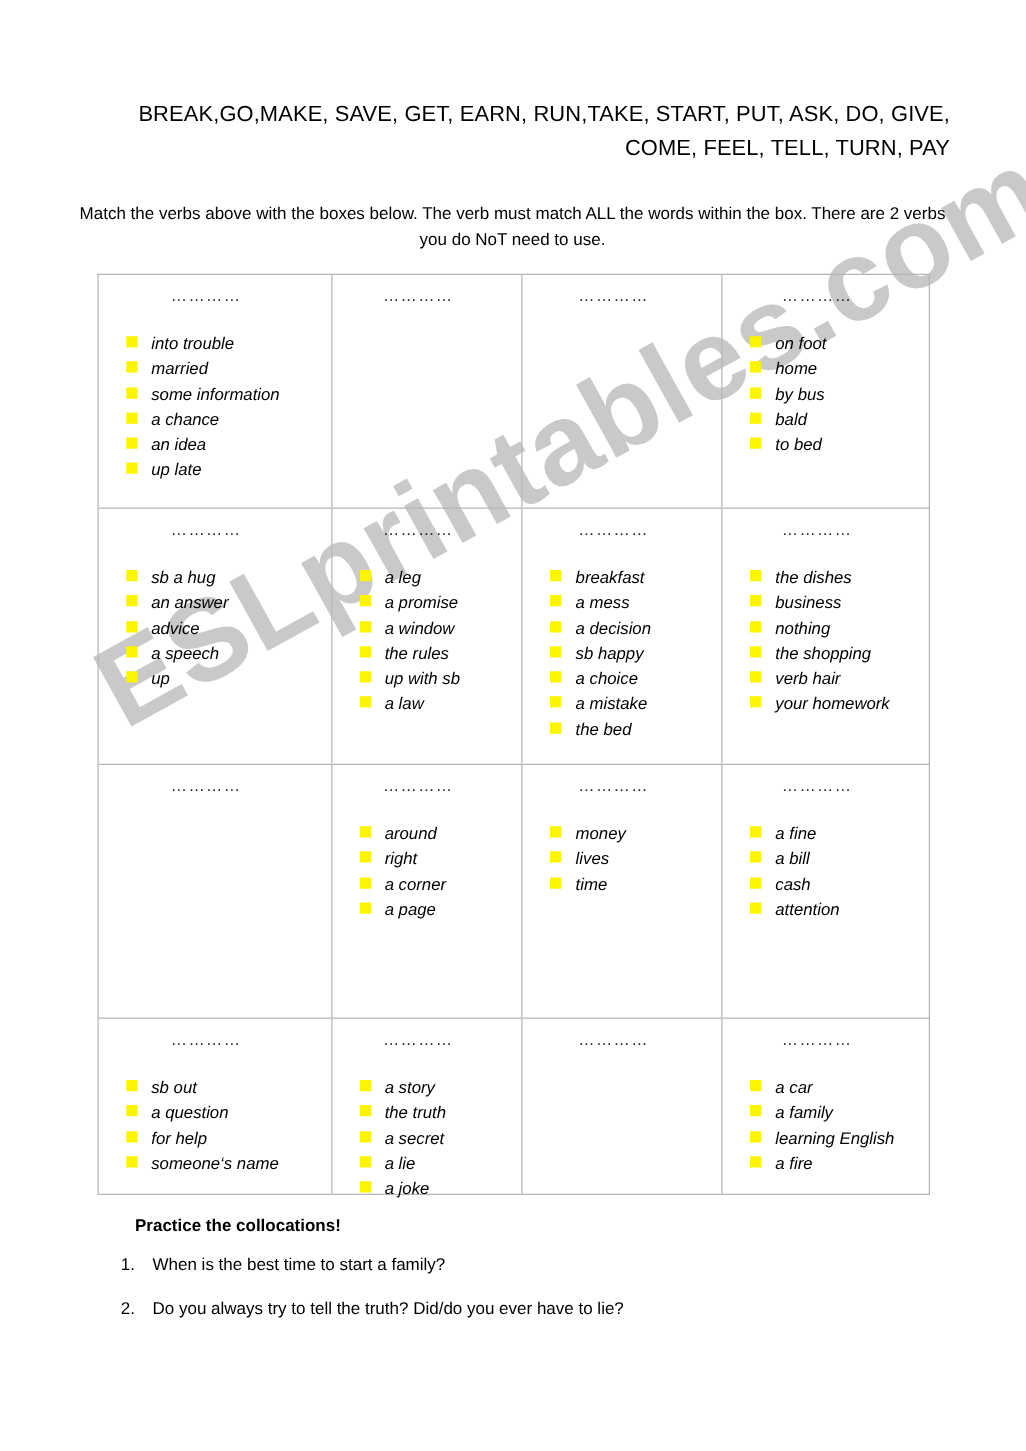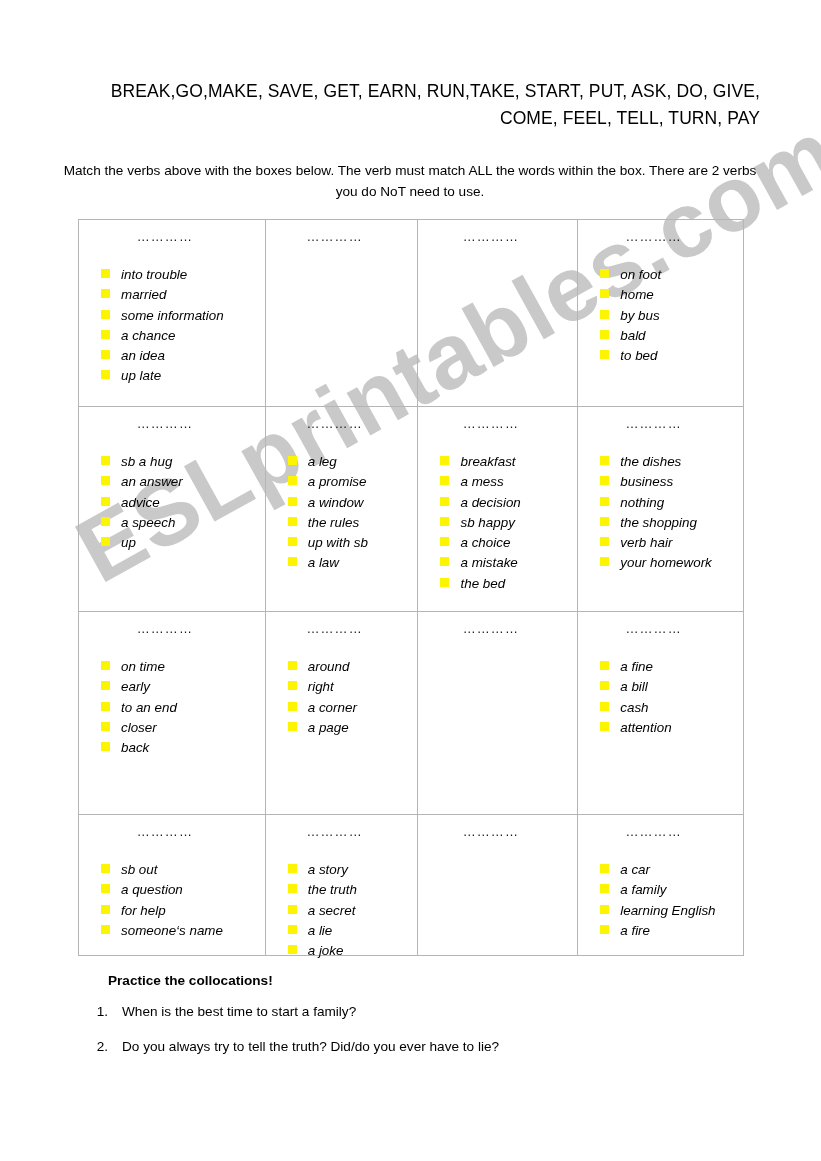--- a/index.html
+++ b/index.html
@@ -359,42 +359,20 @@
               <span class="bullet"></span>
               <span class="item-text">your homework</span>
             </li>
         </ul>
       </div>
     </div>
 
     <div class="grid-row row-3">
       <div class="cell c1">
         <div class="blank-line">…………</div>
-        <ul class="items">
-          <li class="item">
-              <span class="bullet"></span>
-              <span class="item-text">on time</span>
-            </li>
-          <li class="item">
-              <span class="bullet"></span>
-              <span class="item-text">early</span>
-            </li>
-          <li class="item">
-              <span class="bullet"></span>
-              <span class="item-text">to an end</span>
-            </li>
-          <li class="item">
-              <span class="bullet"></span>
-              <span class="item-text">closer</span>
-            </li>
-          <li class="item">
-              <span class="bullet"></span>
-              <span class="item-text">back</span>
-            </li>
-        </ul>
       </div>
       <div class="cell c2">
         <div class="blank-line">…………</div>
         <ul class="items">
           <li class="item">
               <span class="bullet"></span>
               <span class="item-text">around</span>
             </li>
           <li class="item">
               <span class="bullet"></span>
@@ -405,20 +383,34 @@
               <span class="item-text">a corner</span>
             </li>
           <li class="item">
               <span class="bullet"></span>
               <span class="item-text">a page</span>
             </li>
         </ul>
       </div>
       <div class="cell c3">
         <div class="blank-line">…………</div>
+        <ul class="items">
+          <li class="item">
+              <span class="bullet"></span>
+              <span class="item-text">money</span>
+            </li>
+          <li class="item">
+              <span class="bullet"></span>
+              <span class="item-text">lives</span>
+            </li>
+          <li class="item">
+              <span class="bullet"></span>
+              <span class="item-text">time</span>
+            </li>
+        </ul>
       </div>
       <div class="cell c4">
         <div class="blank-line">…………</div>
         <ul class="items">
           <li class="item">
               <span class="bullet"></span>
               <span class="item-text">a fine</span>
             </li>
           <li class="item">
               <span class="bullet"></span>

